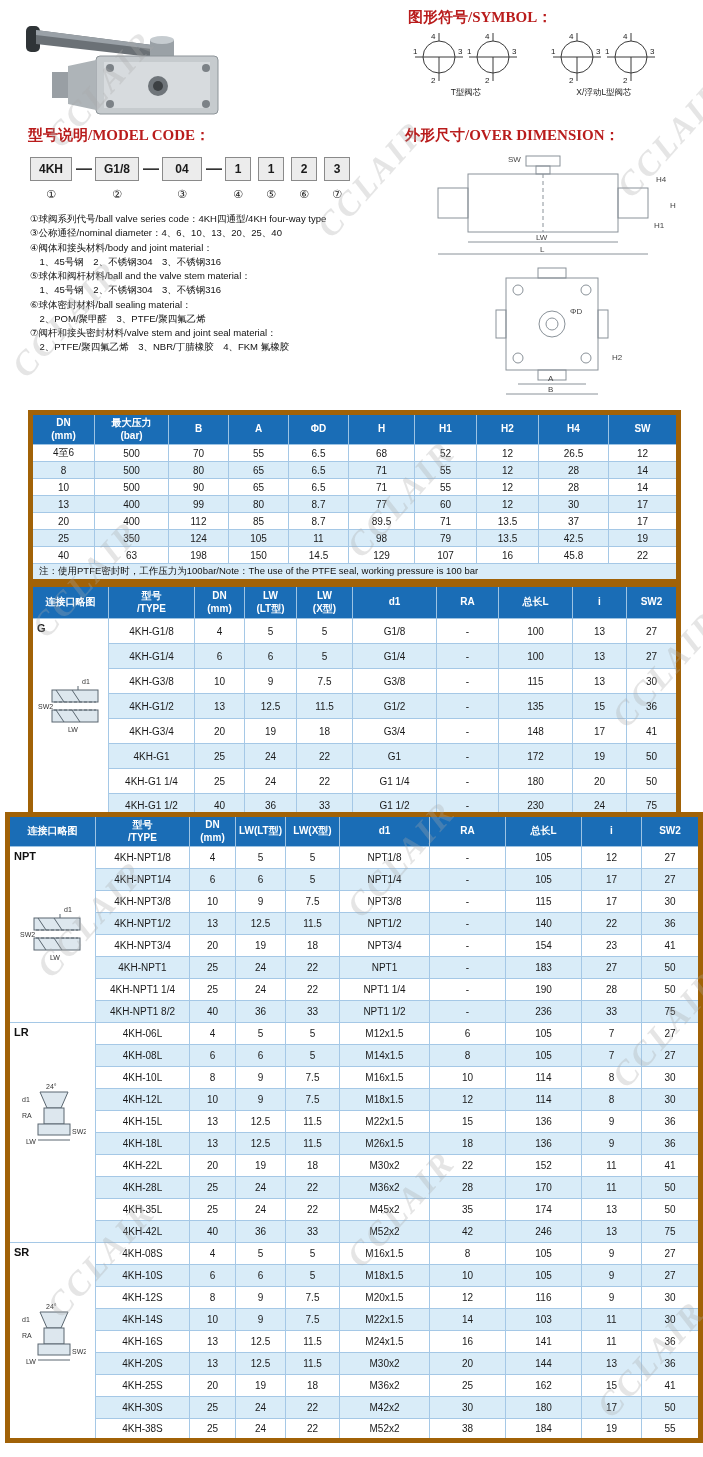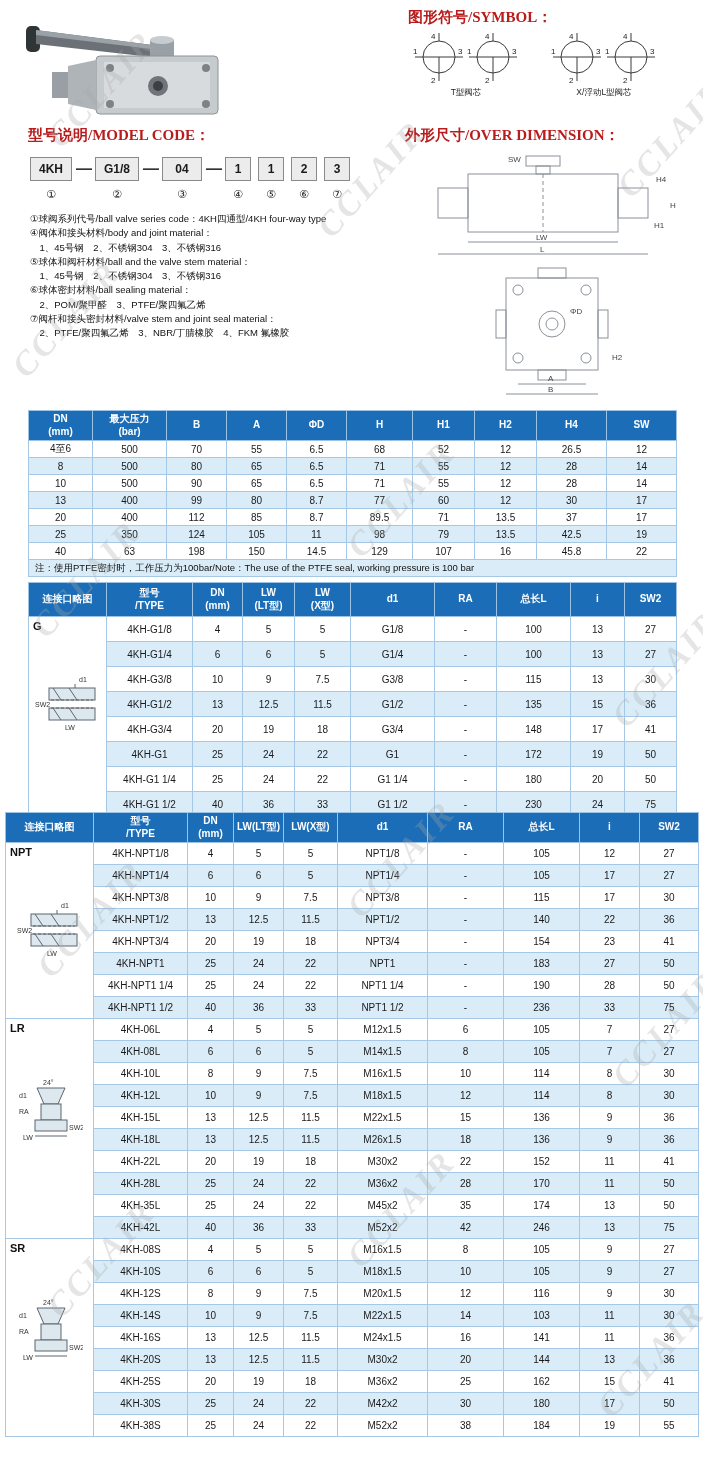--- a/index.html
+++ b/index.html
@@ -39,21 +39,21 @@
   
   .dim-draw{position:absolute;left:408px;top:148px;z-index:1}
   .dw{stroke:#8a9299;stroke-width:1;fill:none}
   .dim-t{font-size:8px;fill:#444;stroke:none}
 
   
   .twrap{position:absolute;z-index:2}
   #table1-wrap{left:28px;top:410px;width:648px}
   #table2-wrap{left:28px;top:582px;width:648px}
   #table3-wrap{left:5px;top:812px;width:693px}
-  table{border-collapse:collapse;table-layout:fixed;width:100%;border:1px solid #a16207;background:#3b82f6}
+  table{border-collapse:collapse;table-layout:fixed;width:100%;border:5px solid #a16207;background:#3b82f6}
   th{background:#1a6db6;color:#fff;font-size:10px;font-weight:bold;border:1px solid #9cc3e3;
      text-align:center;padding:2px 1px;line-height:1.25}
   td{border:1px solid #a5c8e6;font-size:10px;text-align:center;padding:1px 2px;background:#fff}
   tr.alt td{background:#d9ecf8}
   #table1 th{height:30px} #table1 td{height:17px}
   #table2 th{height:34px} #table2 td{height:25px}
   #table3 th{height:30px} #table3 td{height:22px}
   td.sketch-cell{background:#fff !important;vertical-align:top;text-align:left;padding:3px 4px}
   .group-label{font-weight:bold;font-size:11px;color:#111}
   .sketch{display:block;margin:42px auto 0}
@@ -200,20 +200,21 @@
         <div class="mc-box mc-small">2</div>
         <div class="mc-idx">⑥</div>
       </div>
       <div class="mc-item">
         <div class="mc-box mc-small">3</div>
         <div class="mc-idx">⑦</div>
       </div>
     </div>
   <div id="model-notes">
       <div class="note-line">①球阀系列代号/ball valve series code：4KH四通型/4KH four-way type</div>
+      <div class="note-line">③公称通径/nominal diameter：4、6、10、13、20、25、40</div>
       <div class="note-line">④阀体和接头材料/body and joint material：</div>
       <div class="note-line">　1、45号钢　2、不锈钢304　3、不锈钢316</div>
       <div class="note-line">⑤球体和阀杆材料/ball and the valve stem material：</div>
       <div class="note-line">　1、45号钢　2、不锈钢304　3、不锈钢316</div>
       <div class="note-line">⑥球体密封材料/ball sealing material：</div>
       <div class="note-line">　2、POM/聚甲醛　3、PTFE/聚四氟乙烯</div>
       <div class="note-line">⑦阀杆和接头密封材料/valve stem and joint seal material：</div>
       <div class="note-line">　2、PTFE/聚四氟乙烯　3、NBR/丁腈橡胶　4、FKM 氟橡胶</div>
     </div>
 
@@ -635,21 +636,21 @@
             <td>25</td>
             <td>24</td>
             <td>22</td>
             <td>NPT1 1/4</td>
             <td>-</td>
             <td>190</td>
             <td>28</td>
             <td>50</td>
           </tr>
           <tr class="alt">
-            <td>4KH-NPT1 1/2</td>
+            <td>4KH-NPT1 8/2</td>
             <td>40</td>
             <td>36</td>
             <td>33</td>
             <td>NPT1 1/2</td>
             <td>-</td>
             <td>236</td>
             <td>33</td>
             <td>75</td>
           </tr>
           <tr>

